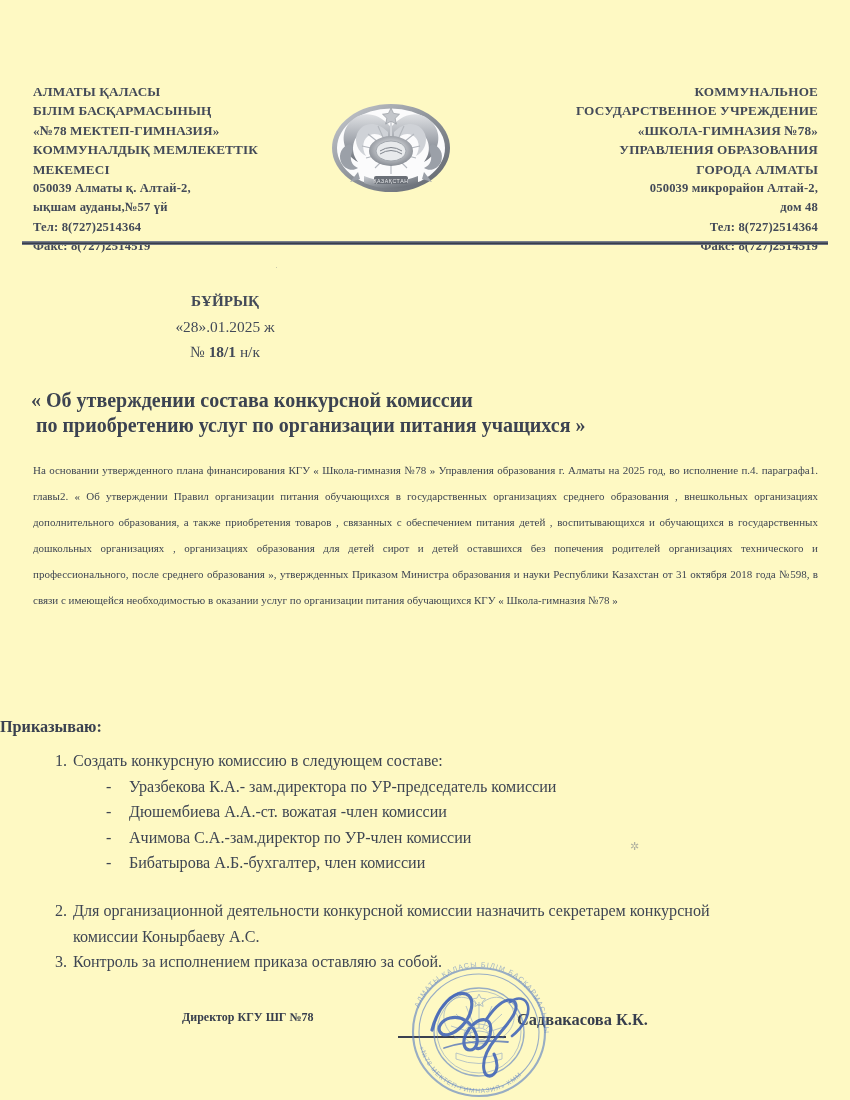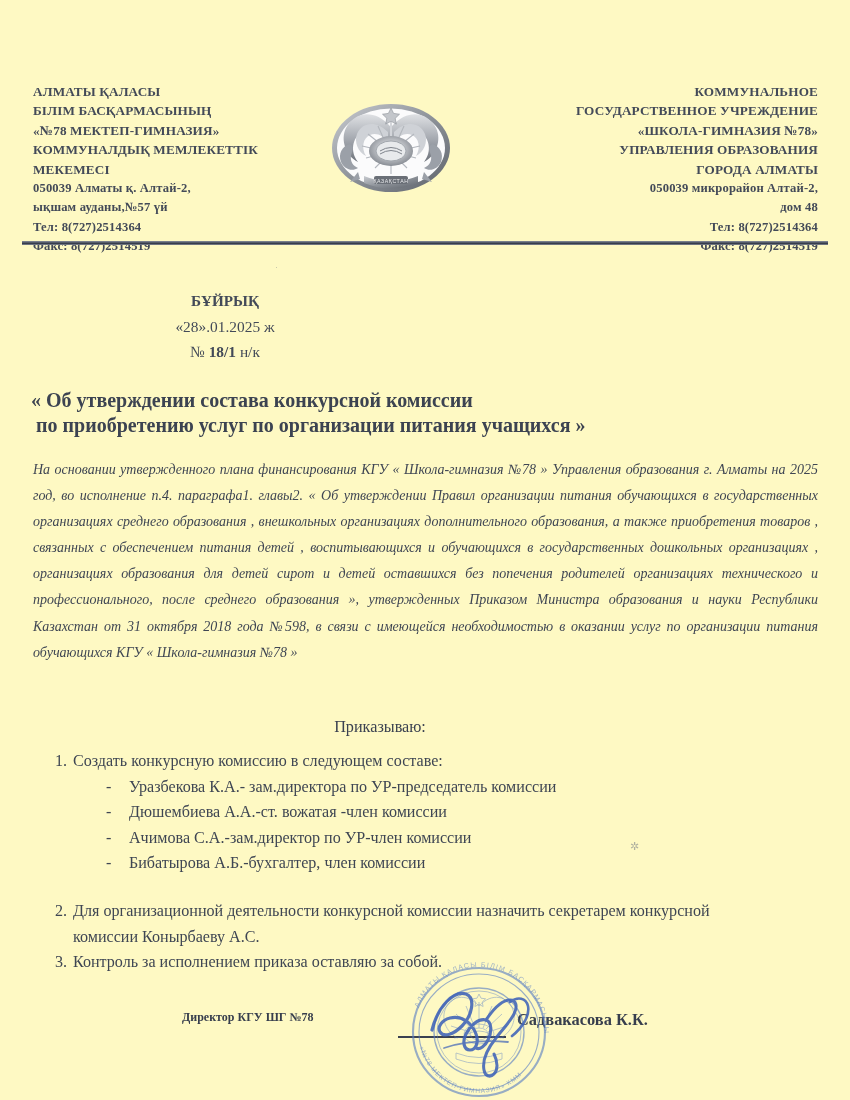--- a/index.html
+++ b/index.html
@@ -100,36 +100,35 @@
     color: #3c4351;
   }
   .doc-title .t2 { padding-left: 5px; }
 
   
   .body-para {
     position: absolute;
     left: 33px;
     top: 457px;
     width: 785px;
-    font-size: 14px;
+    font-size: 11px;
     line-height: 26.1px;
     text-align: justify;
     text-justify: inter-word;
     color: #3f4653;
-    font-style: italic;
   }
 
   
   .prikaz-head {
     position: absolute;
     left: 0;
     top: 718px;
     width: 850px;
-    text-align: center;
-    font-weight: normal;
+    text-align: left;
+    font-weight: bold;
     font-size: 16.2px;
     color: #3a4150;
     padding-right: 90px;
     box-sizing: border-box;
   }
 
   .ol-block {
     position: absolute;
     left: 45px;
     top: 748px;

